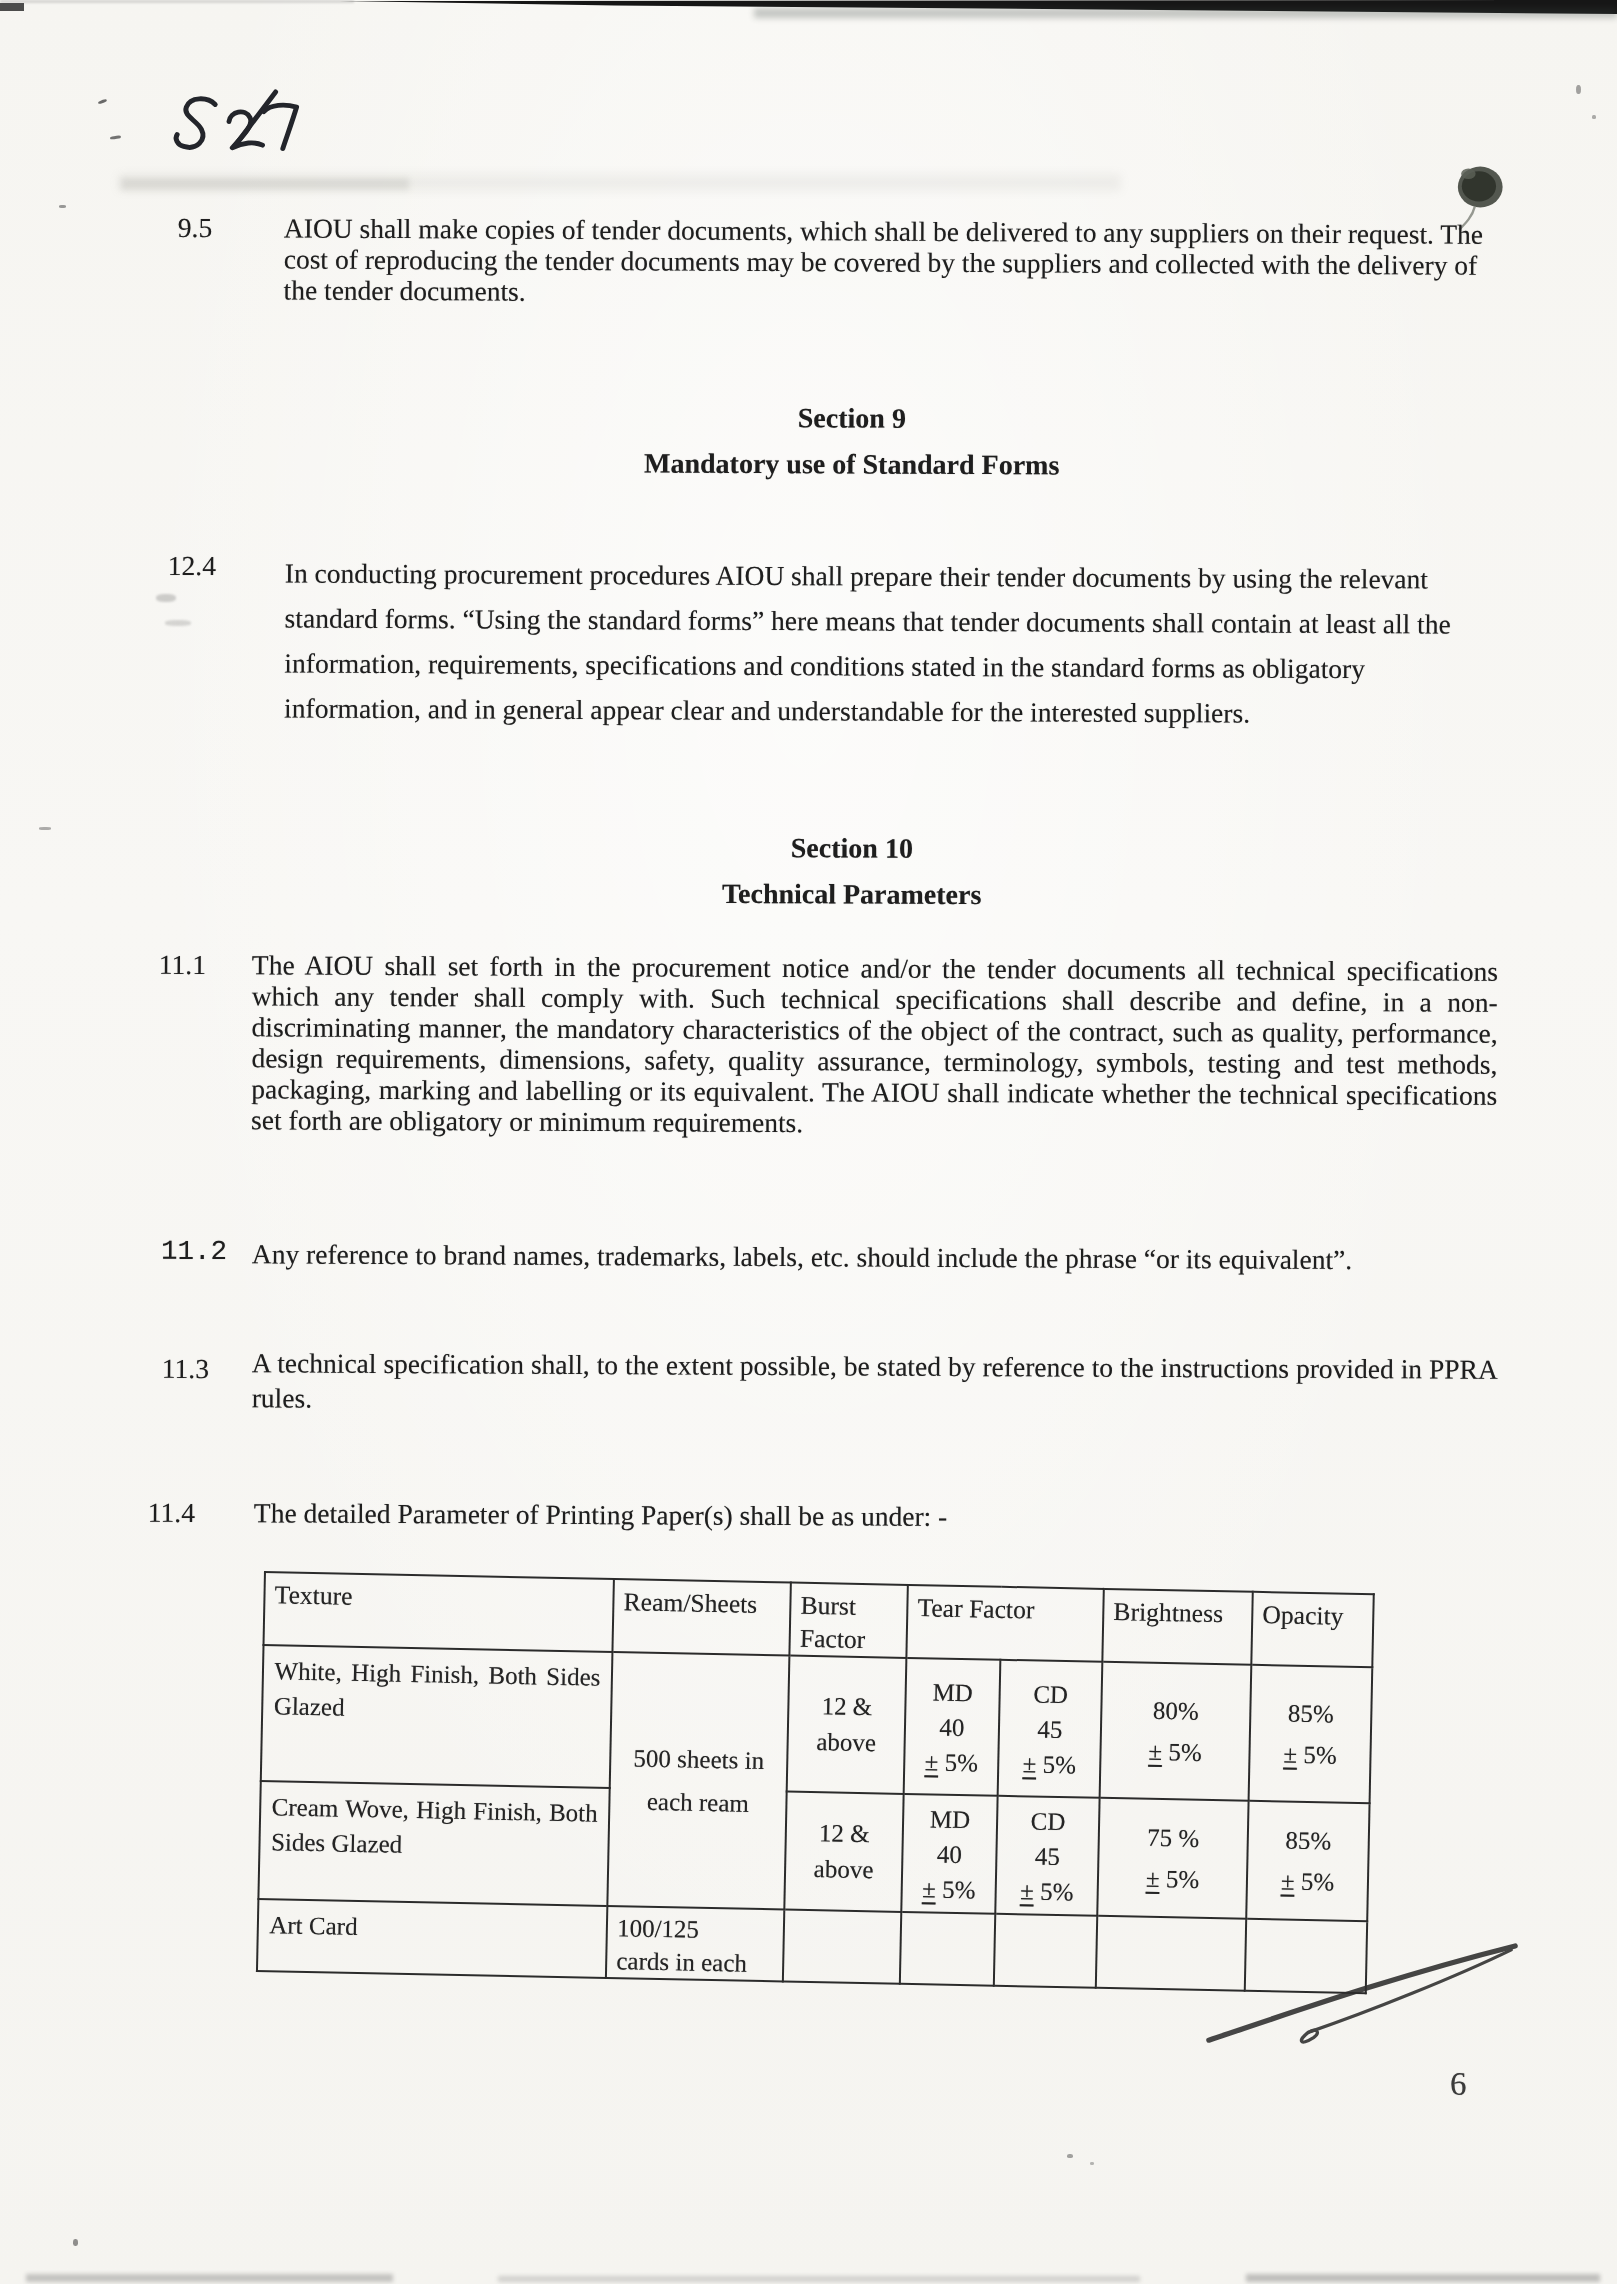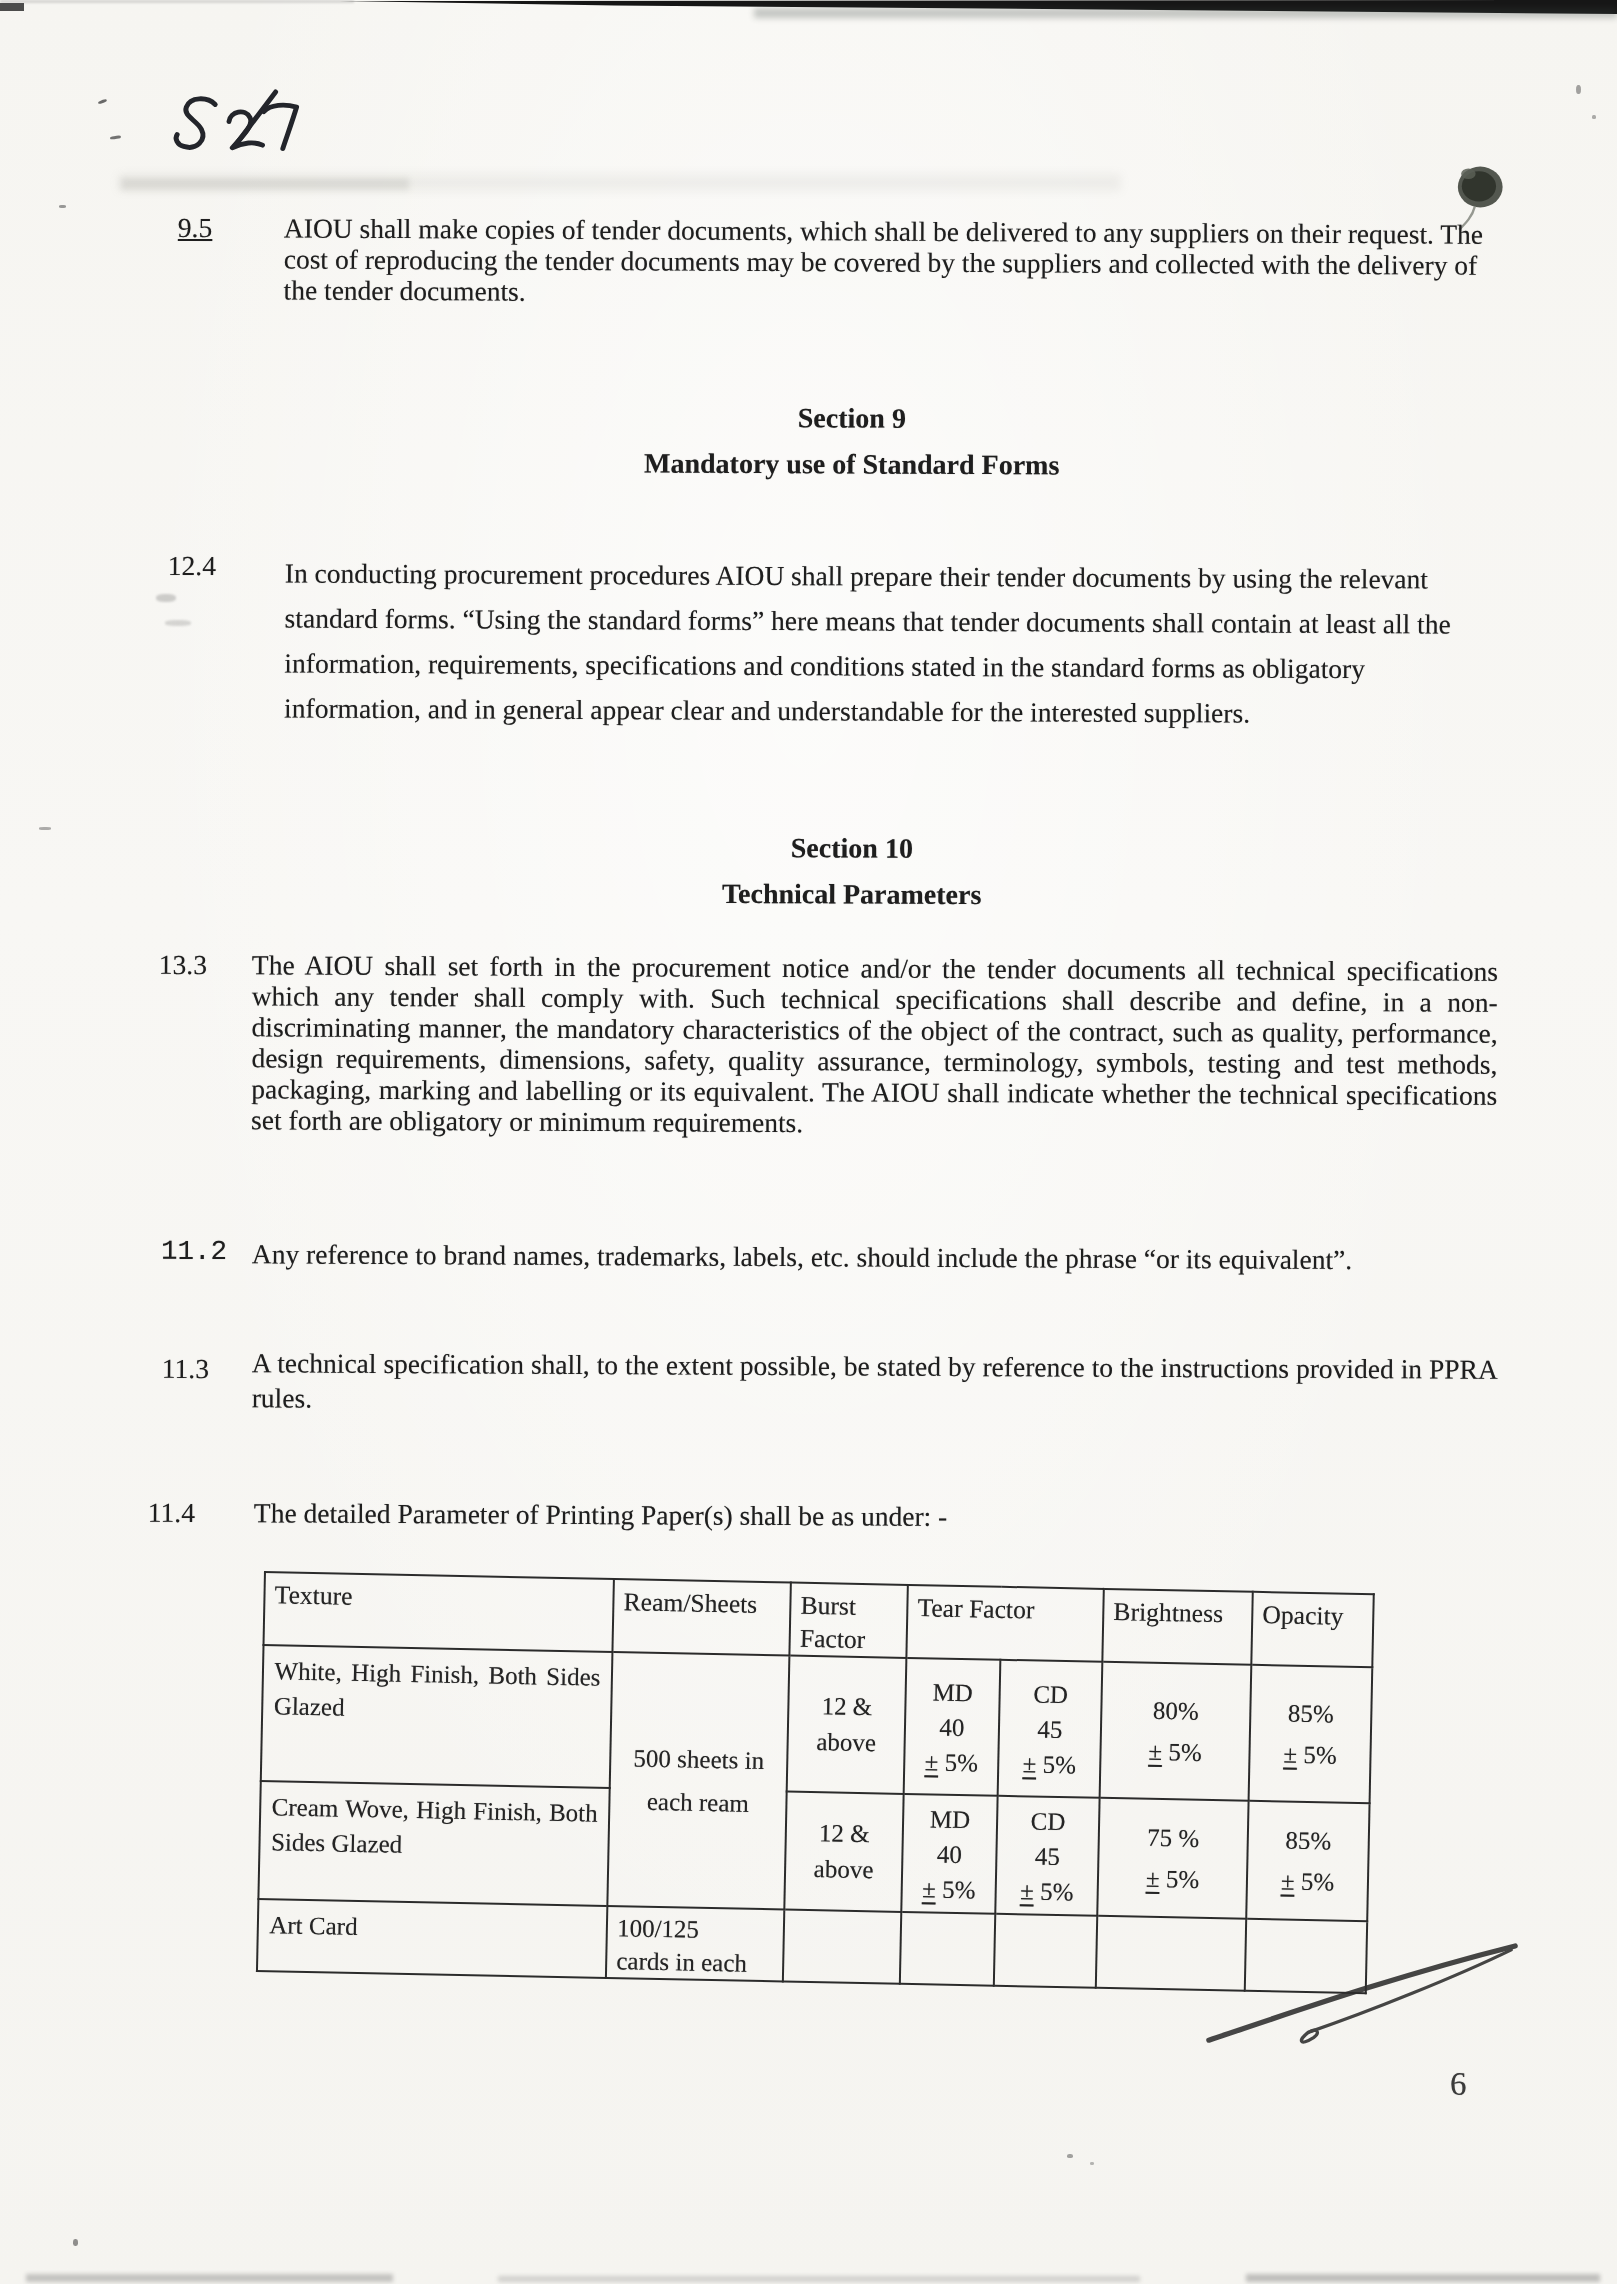--- a/index.html
+++ b/index.html
@@ -33,21 +33,21 @@
     background:#7d7d74; opacity:.16; filter:blur(3.3px);}
   .art-bottom-1{ position:absolute; left:26px; top:2274px; width:367px; height:7.9px; background:#444; opacity:.28; filter:blur(2px);}
   .art-bottom-2{ position:absolute; left:498px; top:2276px; width:642px; height:5.9px; background:#555; opacity:.22; filter:blur(2px);}
   .art-bottom-3{ position:absolute; left:1246px; top:2274px; width:354px; height:7.9px; background:#444; opacity:.30; filter:blur(2px);}
   .speck{ position:absolute; background:#3a3a3a; border-radius:40%; }
 
   
   .para{ position:absolute; left:0; width:1617px; transform:rotate(.3deg); transform-origin:0 0; }
   .para .num{ position:absolute; top:0; font-size:27.5px; }
   .para .txt{ position:absolute; top:0; font-size:27.5px; }
-  .p95  .num{left:178px;text-decoration:underline;} .p95  .txt{left:284px; width:1214px; line-height:31px;}
+  .p95  .num{left:178px;} .p95  .txt{left:284px; width:1214px; line-height:31px;}
   .p101 .num{left:168px;} .p101 .txt{left:285px; width:1212px; line-height:45px;}
   .p111 .num{left:159px;} .p111 .txt{left:252px; width:1246px; line-height:31px; text-align:justify;}
   .p112 .num{left:161px;font-family:Liberation Mono, monospace;} .p112 .txt{left:252px; width:1246px; line-height:35px; text-align:justify;}
   .p113 .num{left:162px;margin-top:8px;} .p113 .txt{left:252px; width:1246px; line-height:35px; text-align:justify;}
   .p114 .num{left:148px;} .p114 .txt{left:254px; width:1246px; line-height:31px;}
 
   .heading{ position:absolute; left:275px; width:1154px; text-align:center;
     font-weight:bold; font-size:28px; line-height:46px; transform:rotate(.25deg); transform-origin:0 0;}
 
   
@@ -125,21 +125,21 @@
     <span class="num">12.4</span>
     <div class="txt">In conducting procurement procedures AIOU shall prepare their tender documents by using the relevant standard forms. “Using the standard forms” here means that tender documents shall contain at least all the information, requirements, specifications and conditions stated in the standard forms as obligatory information, and in general appear clear and understandable for the interested suppliers.</div>
   </div>
 
   <div class="heading txtsoft" style="top:823px;">
     <div>Section 10</div>
     <div>Technical Parameters</div>
   </div>
 
   <div class="para p111 txtsoft" style="top:948px;">
-    <span class="num">13.3</span>
+    <span class="num">11.1</span>
     <div class="txt">The AIOU shall set forth in the procurement notice and/or the tender documents all technical specifications which any tender shall comply with. Such technical specifications shall describe and define, in a non-discriminating manner, the mandatory characteristics of the object of the contract, such as quality, performance, design requirements, dimensions, safety, quality assurance, terminology, symbols, testing and test methods, packaging, marking and labelling or its equivalent. The AIOU shall indicate whether the technical specifications set forth are obligatory or minimum requirements.</div>
   </div>
 
   <div class="para p112 txtsoft" style="top:1235px;">
     <span class="num">11.2</span>
     <div class="txt">Any reference to brand names, trademarks, labels, etc. should include the phrase “or its equivalent”.</div>
   </div>
 
   <div class="para p113 txtsoft" style="top:1344px;">
     <span class="num">11.3</span>

